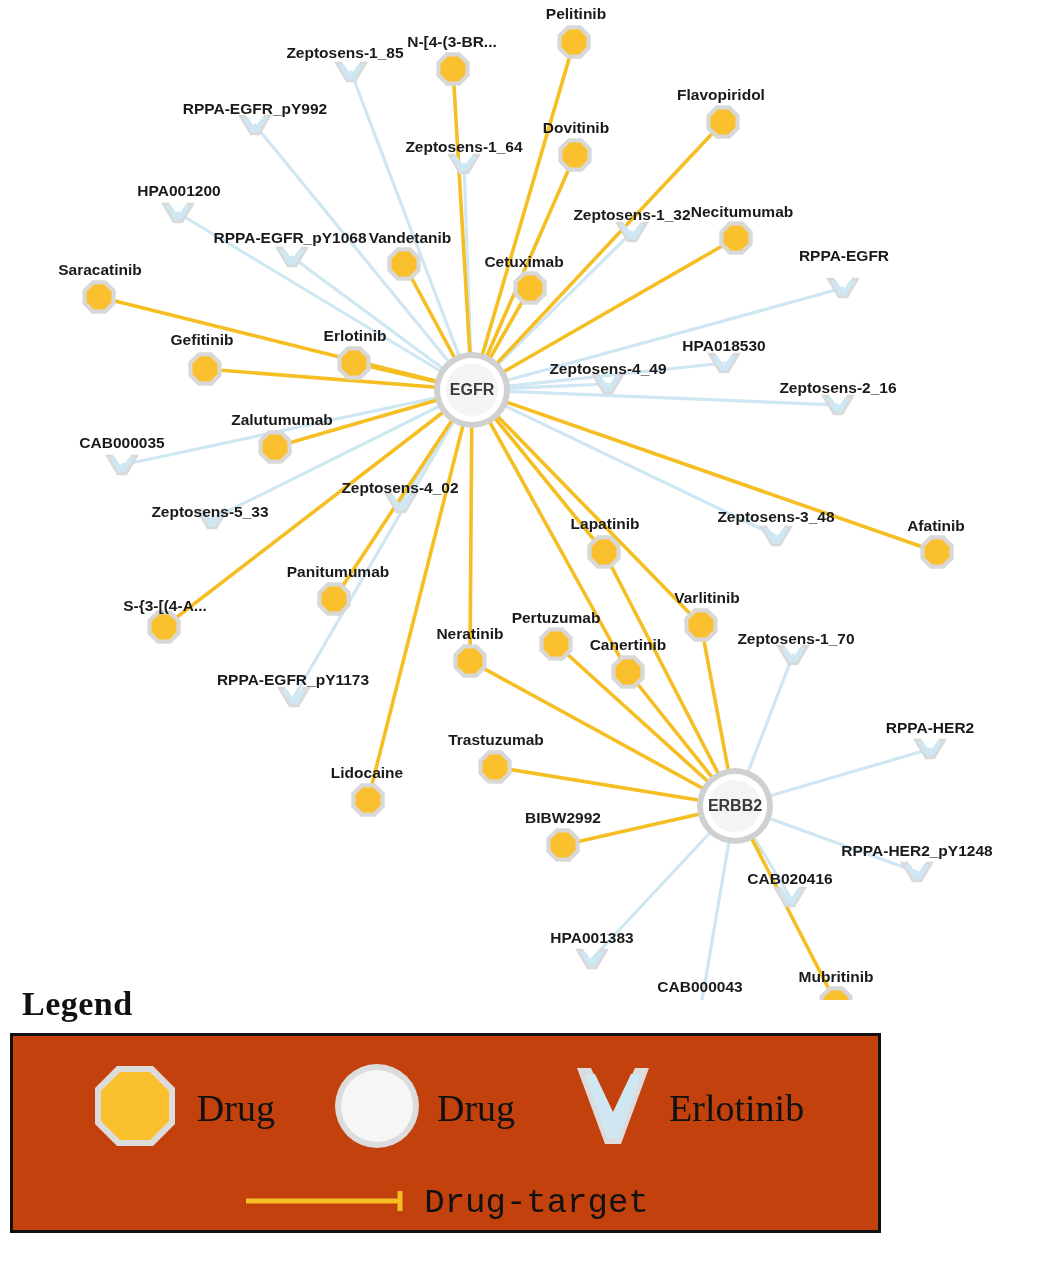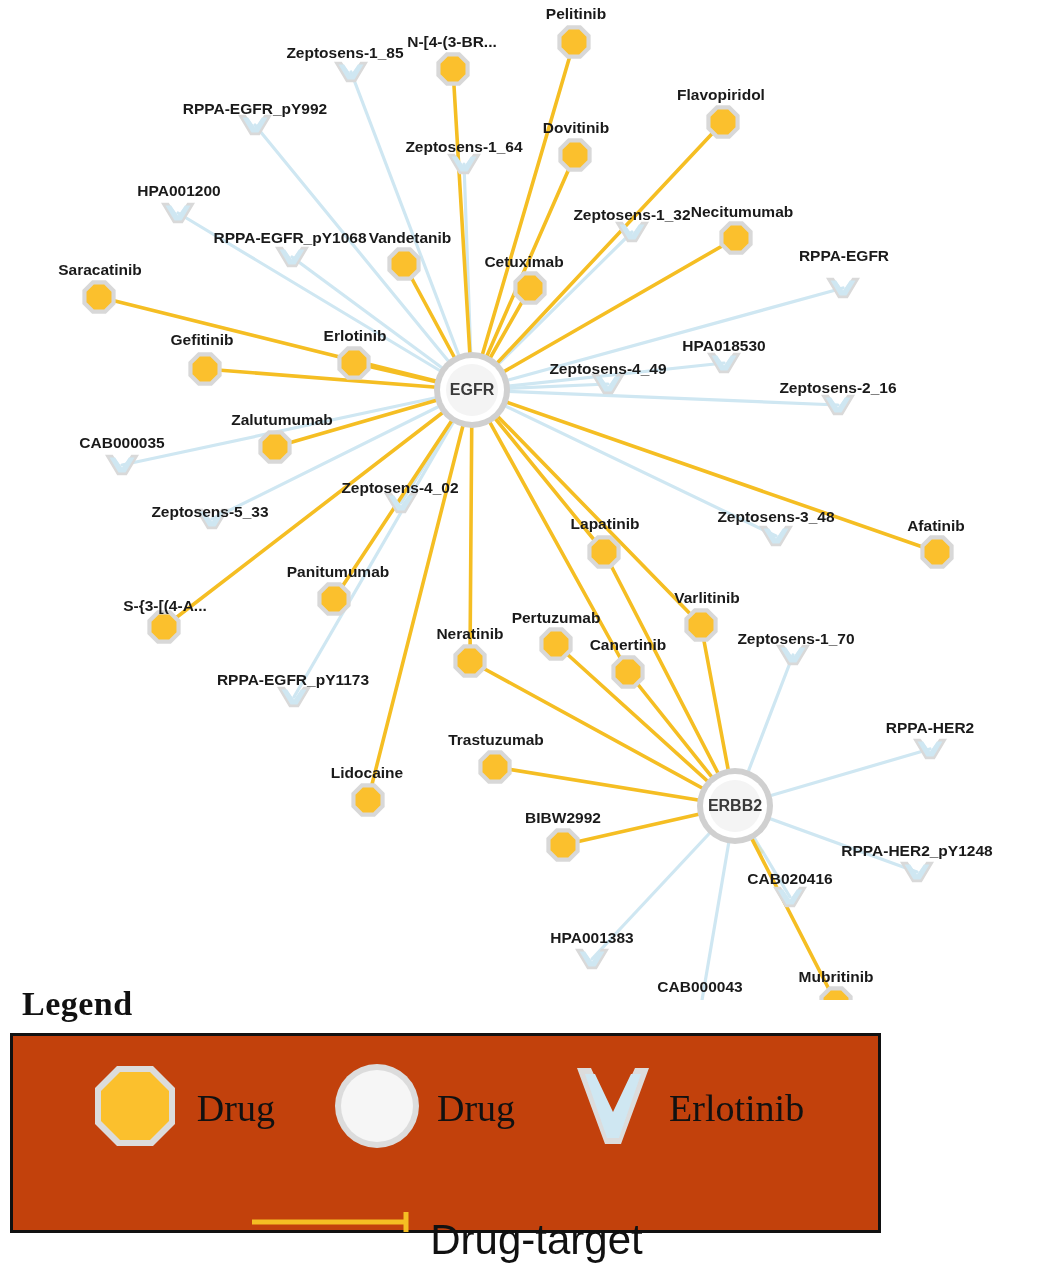--- a/index.html
+++ b/index.html
@@ -87,24 +87,23 @@
     justify-content: center;
     padding-top: 26px;
   }
   .legend-edge {
     display: flex;
     align-items: center;
     gap: 12px;
     margin: 0 34px;
   }
   .legend-edge-text {
-    font-family: Liberation Sans, sans-serif;
-    font-size: 42px;
+    font-family: Liberation Mono, monospace;
+    font-size: 34px;
     color: #111;
-    margin-top: 32px;
   }
 </style>
 </head>
 <body>
 
 <div id="network">
     <svg width="1059" height="1000" viewBox="0 0 1059 1000">
       <g>
         <line x1="351" y1="72" x2="472" y2="390" stroke="#cfe7f2" stroke-width="3.2" stroke-linecap="round"></line>
         <line x1="464" y1="164" x2="472" y2="390" stroke="#cfe7f2" stroke-width="3.2" stroke-linecap="round"></line>

